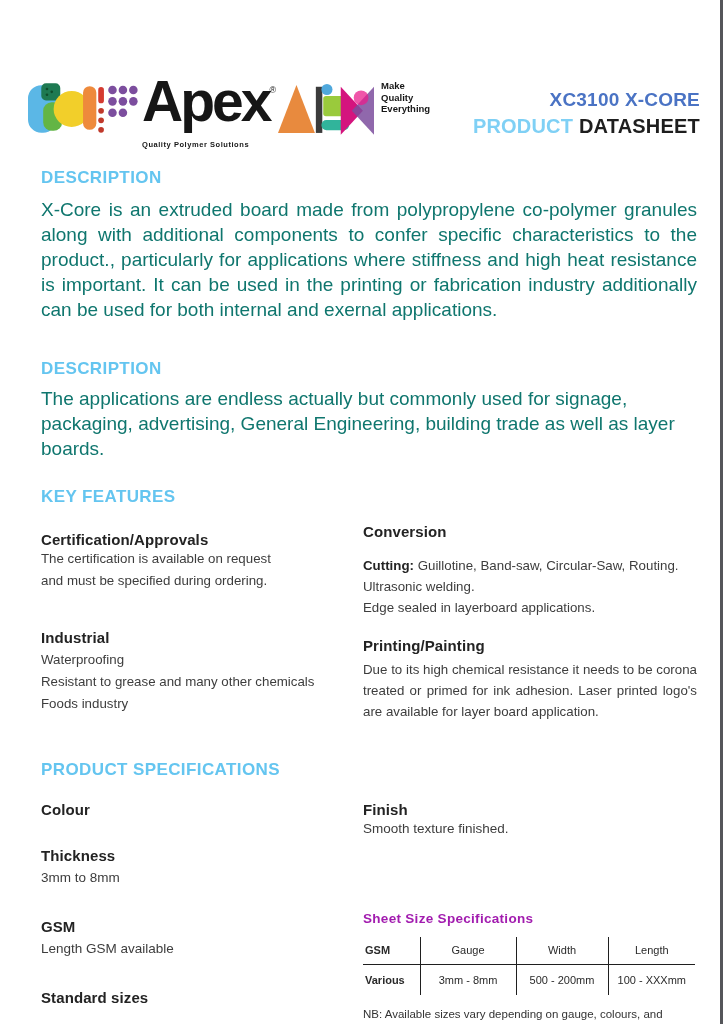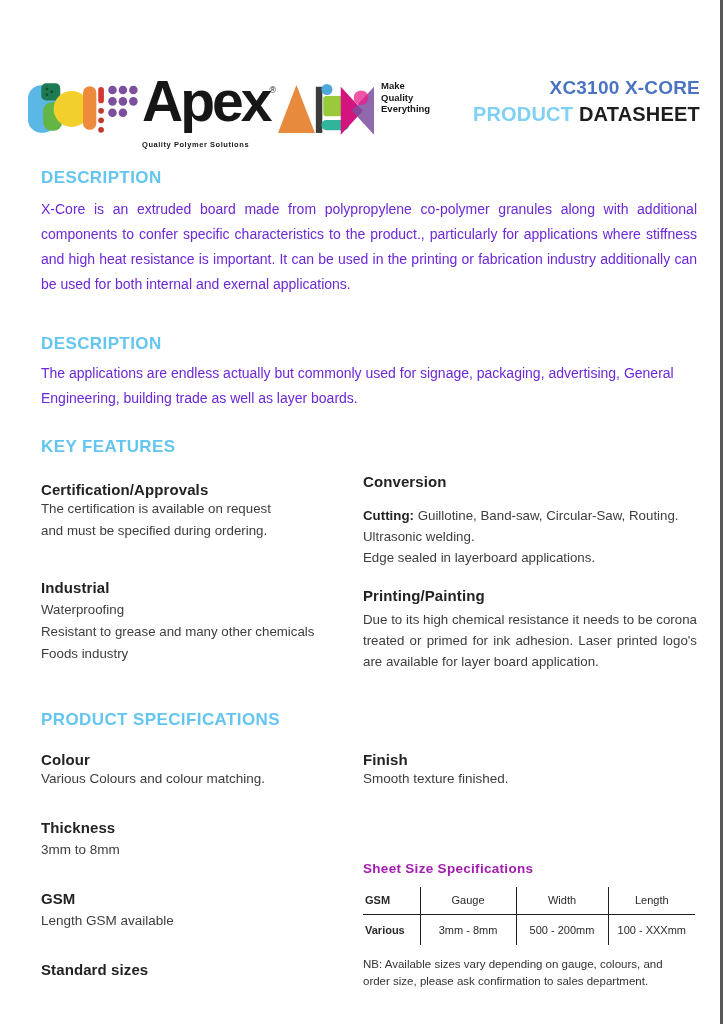--- a/index.html
+++ b/index.html
@@ -5,37 +5,37 @@
   * { margin:0; padding:0; box-sizing:border-box; }
   html,body { background:#ffffff; }
   body { font-family:"Liberation Sans", sans-serif; }
   .page{
     position:relative; width:726px; height:1024px; margin:0 auto;
     background:#ffffff; overflow:hidden; color:#3d3d3d;
   }
   .edge-line{ position:absolute; top:0; left:720px; width:3px; height:1024px; background:#55565a; }
 
   
-  .header{ display:flex; align-items:flex-start; padding:76px 26px 0 28px; }
+  .header{ display:flex; align-items:center; padding:76px 26px 0 28px; }
   .logo-block{ display:flex; align-items:flex-start; }
   .apex-wrap{ position:relative; margin:0 2px; }
   .apex-text{ font-size:57px; line-height:50px; font-weight:bold; letter-spacing:-3px; color:#161616; }
   .brand-mark{ font-size:9px; vertical-align:28px; letter-spacing:0; color:#161616; }
   .tagline{ display:block; margin-top:14px; font-size:7.5px; font-weight:bold; letter-spacing:.55px; color:#161616; white-space:nowrap; }
   .motto{ margin-left:7px; margin-top:4px; font-size:9.5px; font-weight:bold; line-height:11.5px; color:#161616; }
   .title-block{ margin-left:auto; text-align:right; padding-top:1px; }
   .product-code{ font-size:19px; font-weight:bold; color:#4a73c4; letter-spacing:.2px; }
   .doc-type{ margin-top:4px; font-size:20px; font-weight:bold; letter-spacing:.2px; }
   .doc-type .lite{ color:#7fd0f5; }
   .doc-type .dark{ color:#1e1e1e; }
 
   
   .section{ padding:0 29px 0 41px; }
   .sec-head{ font-size:17px; font-weight:bold; color:#64c5f0; letter-spacing:.4px; }
-  .body-text{ font-size:14px; line-height:25px; color:#6d28d9; }
+  .body-text{ font-size:19px; line-height:25px; color:#0f766e; }
   .just{ text-align:justify; }
 
   .desc{ margin-top:19px; }
   .desc .body-text{ margin-top:9px; }
   .apps{ margin-top:37px; }
   .apps .body-text{ margin-top:7px; }
 
   .keyf{ margin-top:26px; }
   .cols{ display:flex; margin-top:16px; }
   .col-left{ width:322px; flex:none; }
@@ -155,21 +155,20 @@
       </div>
     </div>
   </div>
 
   <div class="section specs">
     <div class="sec-head">PRODUCT SPECIFICATIONS</div>
     <div class="cols">
       <div class="col-left">
         <div class="spec-item">
           <div class="sub-head">Colour</div>
-          <div class="feat-line">Various Colours and colour matching.</div>
         </div>
         <div class="spec-item spec-gap">
           <div class="sub-head">Thickness</div>
           <div class="feat-line" style="margin-top:3px;">3mm to 8mm</div>
         </div>
         <div class="spec-item spec-gap">
           <div class="sub-head">GSM</div>
           <div class="feat-line" style="margin-top:3px;">Length GSM available</div>
         </div>
         <div class="spec-item spec-gap">

